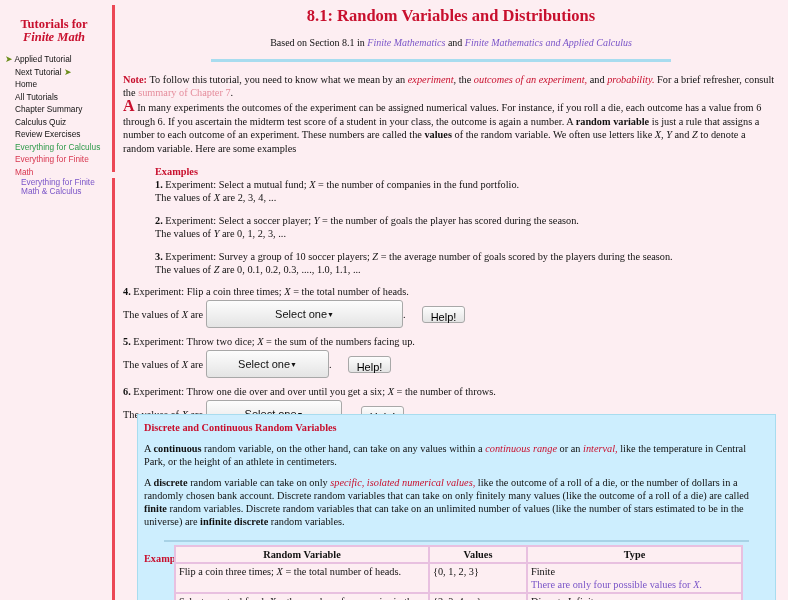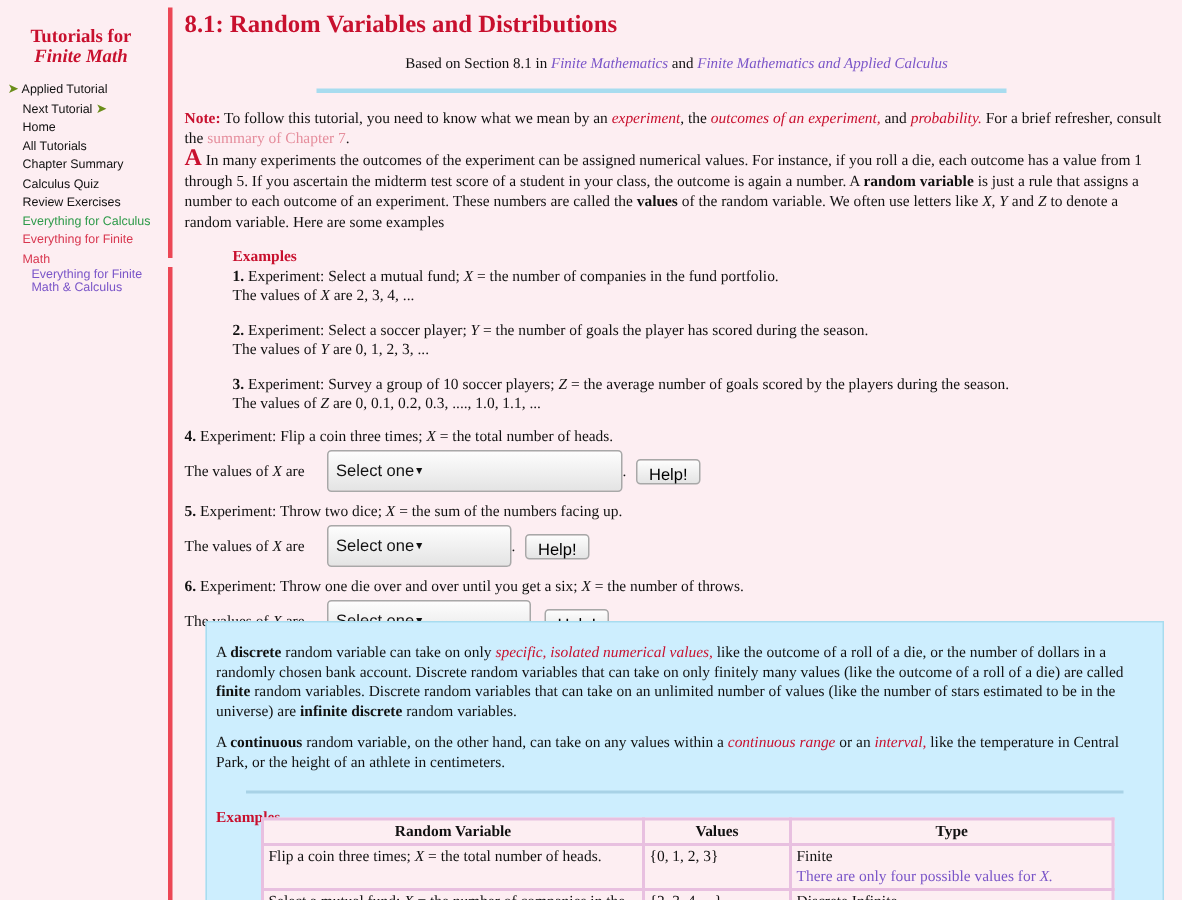--- a/index.html
+++ b/index.html
@@ -25,50 +25,50 @@
   .side-nav a.calc { color: #2e9a4a; }
   .side-nav a.finite { color: #d8364f; }
   .side-nav a.both { color: #7a55c8; line-height: 8.5px; padding-left: 21px; }
   .side-nav a.prev { padding-left: 5px; }
   .arrow { color: #6b8d1a; font-size: 9px; }
   .vline { position: absolute; left: 112px; width: 3px; background: #ec4755; }
   .vline.a { top: 5px; height: 167px; }
   .vline.b { top: 178px; height: 422px; }
 
   .main { position: absolute; left: 123px; top: 0; width: 656px; }
-  .title { color: #c8102e; font-weight: bold; font-size: 16.5px; margin-top: 6px; }
+  .title { text-align: center; color: #c8102e; font-weight: bold; font-size: 16.5px; margin-top: 6px; }
   .based { text-align: center; font-size: 10px; margin-top: 11px; }
   .based i { color: #7a55c8; }
   .hr-blue { height: 3px; background: #a8dcef; margin: 11px 0 0 88px; width: 460px; }
   p { margin: 0; }
   .note { margin-top: 11px; font-size: 10.3px; line-height: 13px; }
   .note .lab { color: #c8102e; font-weight: bold; text-align: center; }
   .red-i { color: #c8102e; font-style: italic; }
   .pink { color: #e58d9c; }
   .qa-q { margin-top: 8px; font-size: 10.3px; }
   .big { color: #c8102e; font-weight: bold; font-size: 16px; }
   .qa-a { font-size: 10.3px; line-height: 13.5px; }
   .examples { margin-left: 32px; margin-top: 10px; font-size: 10.3px; line-height: 13px; }
   .ex-head { color: #c8102e; font-weight: bold; }
   .ex { margin-bottom: 10px; }
   .some { margin-top: 4px; font-size: 10.3px; }
   .q { font-size: 10.3px; margin-top: 8px; }
   .q-line { display: flex; align-items: center; margin-top: 3px; }
   .sel {
-    display: inline-flex; justify-content: flex-start; align-items: center;
+    display: inline-flex; justify-content: center; align-items: center;
     height: 28px; border: 1px solid #a8a8a8; border-radius: 3px;
     background: linear-gradient(#fdfdfd, #e4e4e4);
-    font-family: "Liberation Sans", sans-serif; font-size: 11px; padding: 0 5px; margin-left: 15px; cursor: pointer;
+    font-family: "Liberation Sans", sans-serif; font-size: 11px; padding: 0 5px; margin-left: 3px; cursor: pointer;
     box-sizing: border-box;
   }
   .sel .tri { font-size: 7px; }
   .help {
     height: 17px; border: 1px solid #a8a8a8; border-radius: 3px;
     background: linear-gradient(#fdfdfd, #e4e4e4);
-    font-family: "Liberation Sans", sans-serif; font-size: 11px; padding: 4px 8px; margin-left: 6px; cursor: pointer;
+    font-family: "Liberation Sans", sans-serif; font-size: 11px; padding: 4px 8px; margin-left: 16px; cursor: pointer;
   }
   .bluebox {
     position: absolute; left: 137px; top: 414px; width: 639px; height: 200px;
     background: #cdeefe; border: 1px solid #a8dcef; box-sizing: border-box;
     padding: 6px 6px 0 6px; font-size: 10.3px; line-height: 13px;
   }
   .bb-head { color: #c8102e; font-weight: bold; }
   .bluebox p { margin-top: 8px; }
   .hr-in { height: 2px; background: #a8d2e6; margin: 12px 20px 0 20px; }
   .bb-ex { color: #c8102e; font-weight: bold; margin-top: 10px; }
@@ -117,21 +117,21 @@
     <span class="red-i">experiment</span><span>, the</span>
     <span class="red-i">outcomes of an experiment,</span>
     <span>and</span>
     <span class="red-i">probability.</span>
     <span>For a brief refresher, consult the</span>
     <span class="pink">summary of Chapter 7</span><span>.</span>
   </p>
 
   <p class="qa-a">
     <span class="big">A</span>
-    <span>In many experiments the outcomes of the experiment can be assigned numerical values. For instance, if you roll a die, each outcome has a value from 1 through 5. If you ascertain the midterm test score of a student in your class, the outcome is again a number. A</span>
+    <span>In many experiments the outcomes of the experiment can be assigned numerical values. For instance, if you roll a die, each outcome has a value from 6 through 6. If you ascertain the midterm test score of a student in your class, the outcome is again a number. A</span>
     <b>random variable</b>
     <span>is just a rule that assigns a number to each outcome of an experiment. These numbers are called the</span>
     <b>values</b>
     <span>of the random variable. We often use letters like</span>
     <i>X, Y</i>
     <span>and</span>
     <i>Z</i>
     <span>to denote a random variable. Here are some examples</span>
   </p>
 
@@ -181,39 +181,40 @@
       <span class="sel" style="width:136px">
           <span>Select one</span>
           <span class="tri">▼</span>
         </span>.
       <button class="help">Help!</button>
     </div>
   </div>
 </div>
 
 <div class="bluebox">
+  <div class="bb-head">Discrete and Continuous Random Variables</div>
+  <p>
+    <span>A</span>
+    <b>continuous</b>
+    <span>random variable, on the other hand, can take on any values within a</span>
+    <span class="red-i">continuous range</span>
+    <span>or an</span>
+    <span class="red-i">interval,</span>
+    <span>like the temperature in Central Park, or the height of an athlete in centimeters.</span>
+  </p>
   <p>
     <span>A</span>
     <b>discrete</b>
     <span>random variable can take on only</span>
     <span class="red-i">specific, isolated numerical values,</span>
     <span>like the outcome of a roll of a die, or the number of dollars in a randomly chosen bank account. Discrete random variables that can take on only finitely many values (like the outcome of a roll of a die) are called</span>
     <b>finite</b>
     <span>random variables. Discrete random variables that can take on an unlimited number of values (like the number of stars estimated to be in the universe) are</span>
     <b>infinite discrete</b>
     <span>random variables.</span>
-  </p>
-  <p>
-    <span>A</span>
-    <b>continuous</b>
-    <span>random variable, on the other hand, can take on any values within a</span>
-    <span class="red-i">continuous range</span>
-    <span>or an</span>
-    <span class="red-i">interval,</span>
-    <span>like the temperature in Central Park, or the height of an athlete in centimeters.</span>
   </p>
   <div class="hr-in"></div>
   <div class="bb-ex">Examples</div>
   <table>
     <tbody>
         <tr>
       <th style="width:246px">Random Variable</th>
       <th style="width:90px">Values</th>
       <th>Type</th>
     </tr>

